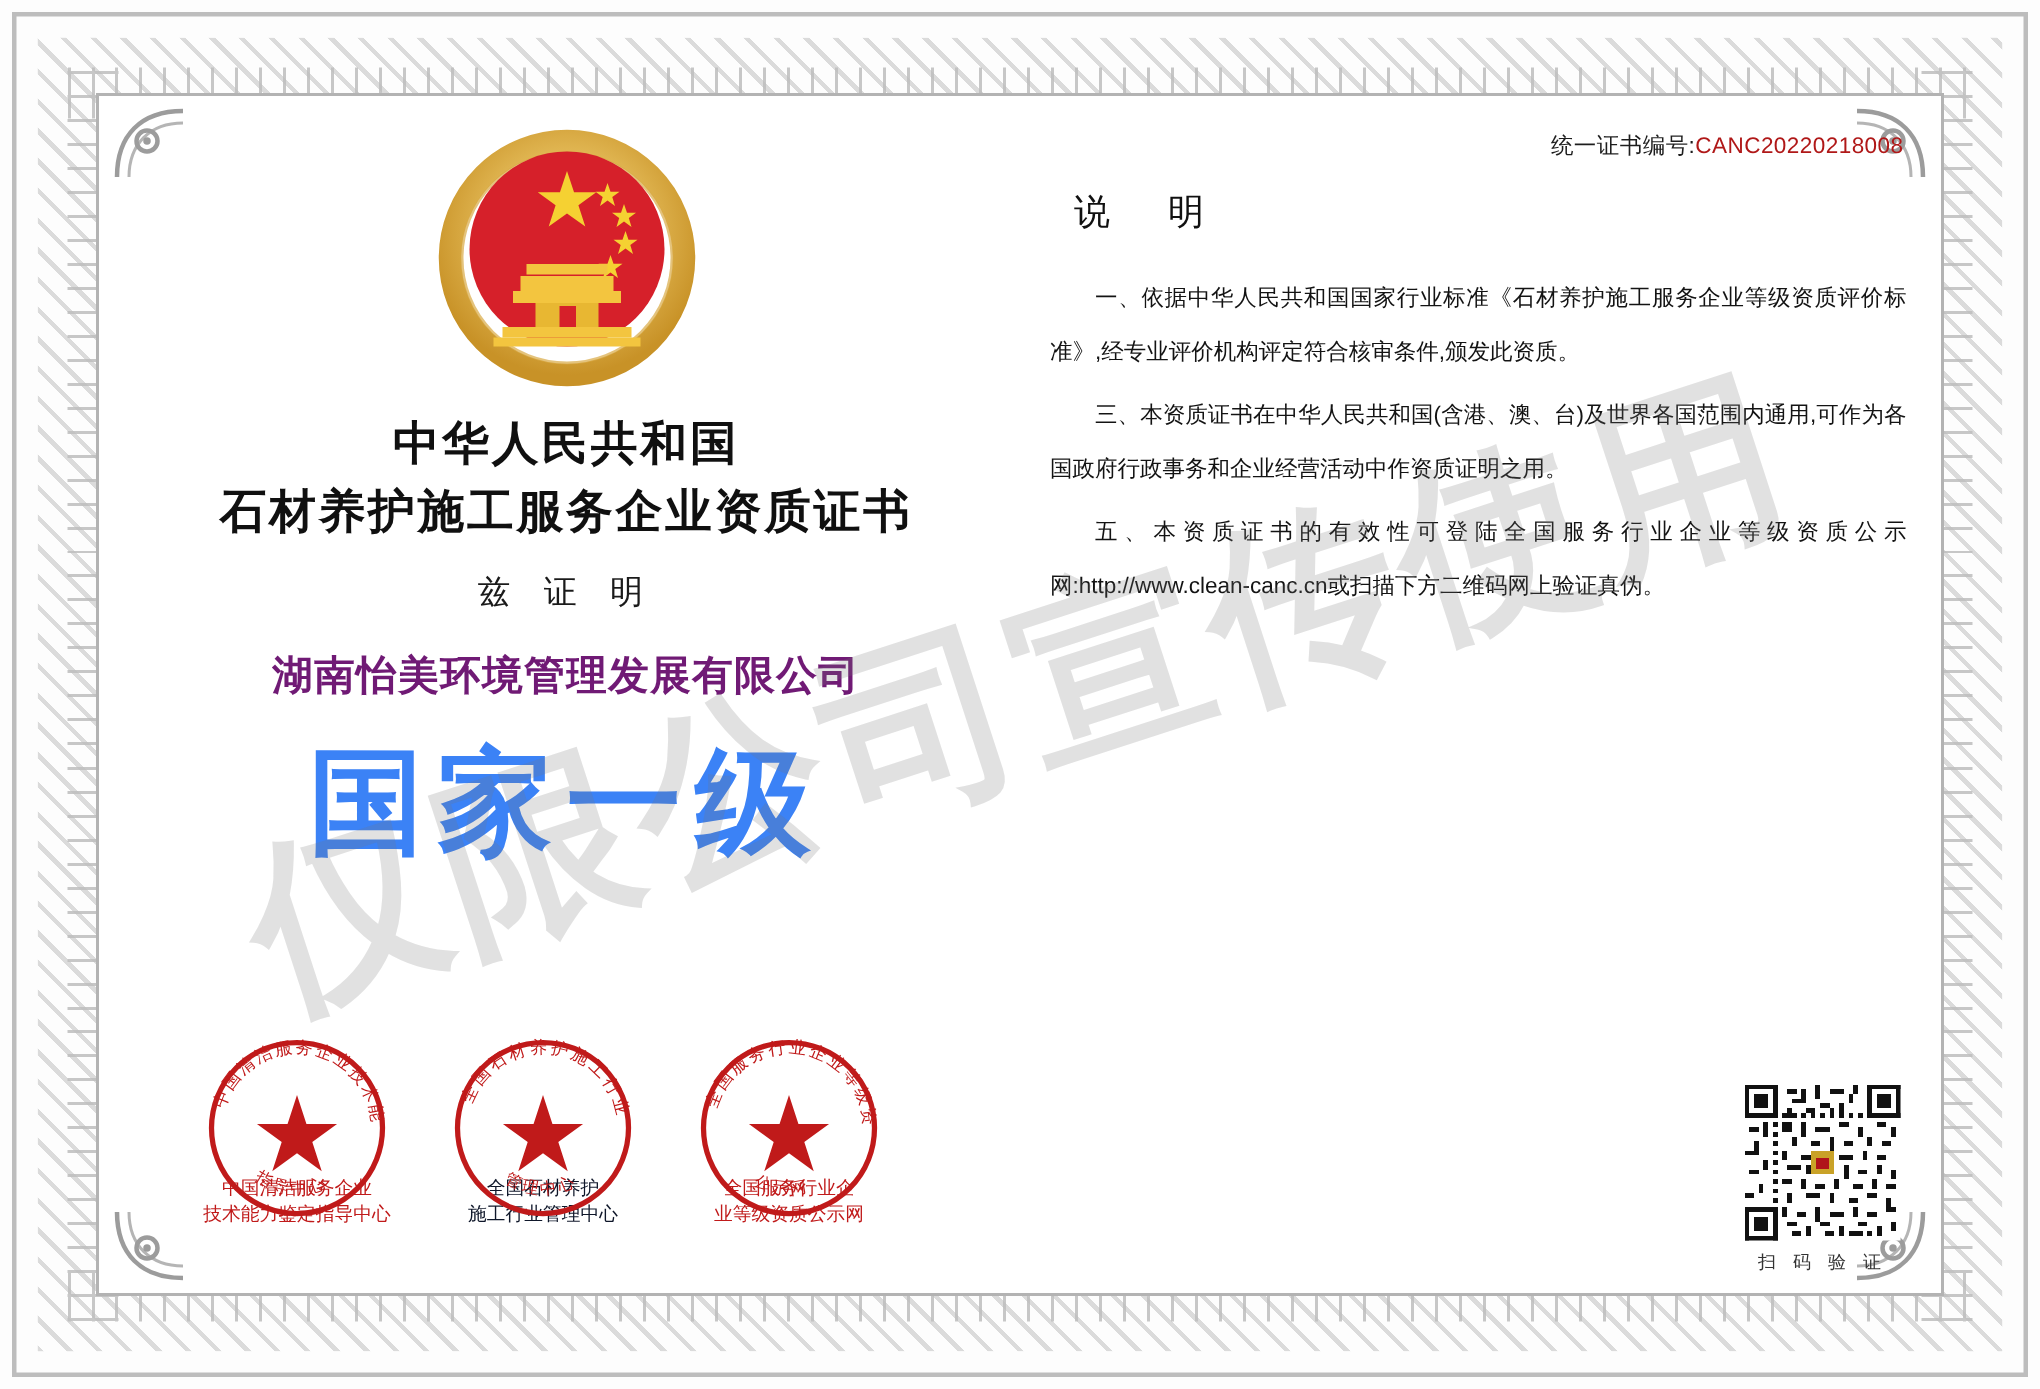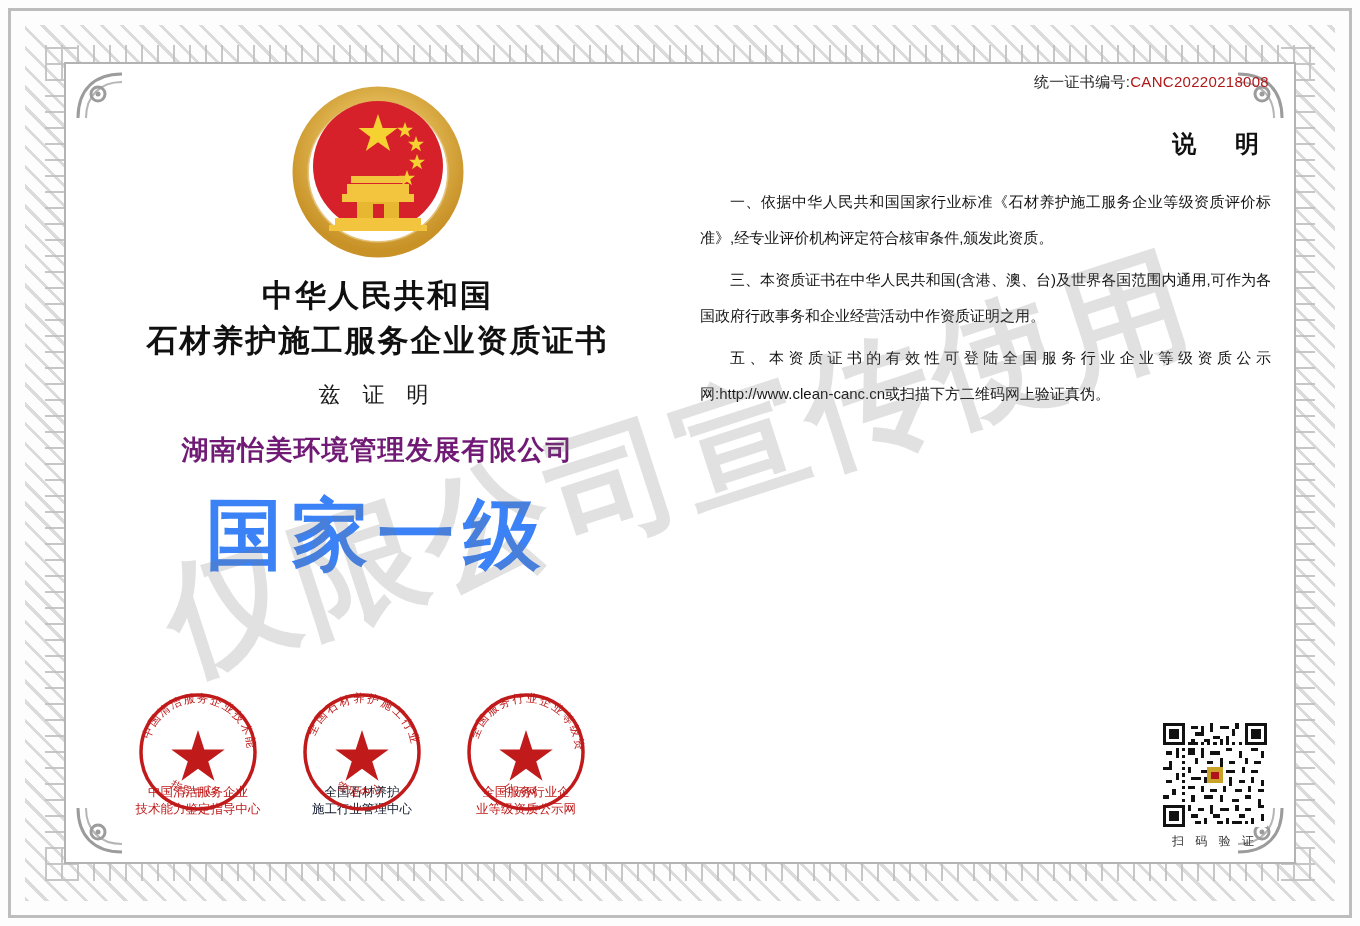--- a/index.html
+++ b/index.html
@@ -154,36 +154,36 @@
   .seal-3 { left: 328px; }
   .seal-ring {
     position: relative;
     width: 132px; height: 132px;
     margin: 0 auto;
   }
 
   
   .right-col {
     position: absolute;
-    left: 700px; top: 73px;
+    left: 700px; top: 88px;
     width: 575px;
   }
   .cert-no {
     text-align: right;
     font-size: 15px;
     color: #1d1d1d;
     padding-right: 6px;
     letter-spacing: .3px;
   }
   .cert-no .num { color: #b01818; }
   .explain-title {
-    margin-top: 36px;
-    text-align: right;
+    margin-top: 18px;
+    text-align: left;
     font-size: 24px;
-    font-weight: bold;
+    font-weight: normal;
     color: #111;
     letter-spacing: 16px;
     text-indent: 16px;
   }
   .explain-body {
     margin-top: 24px;
     font-size: 15px;
     line-height: 36px;
     color: #131313;
     text-align: justify;

